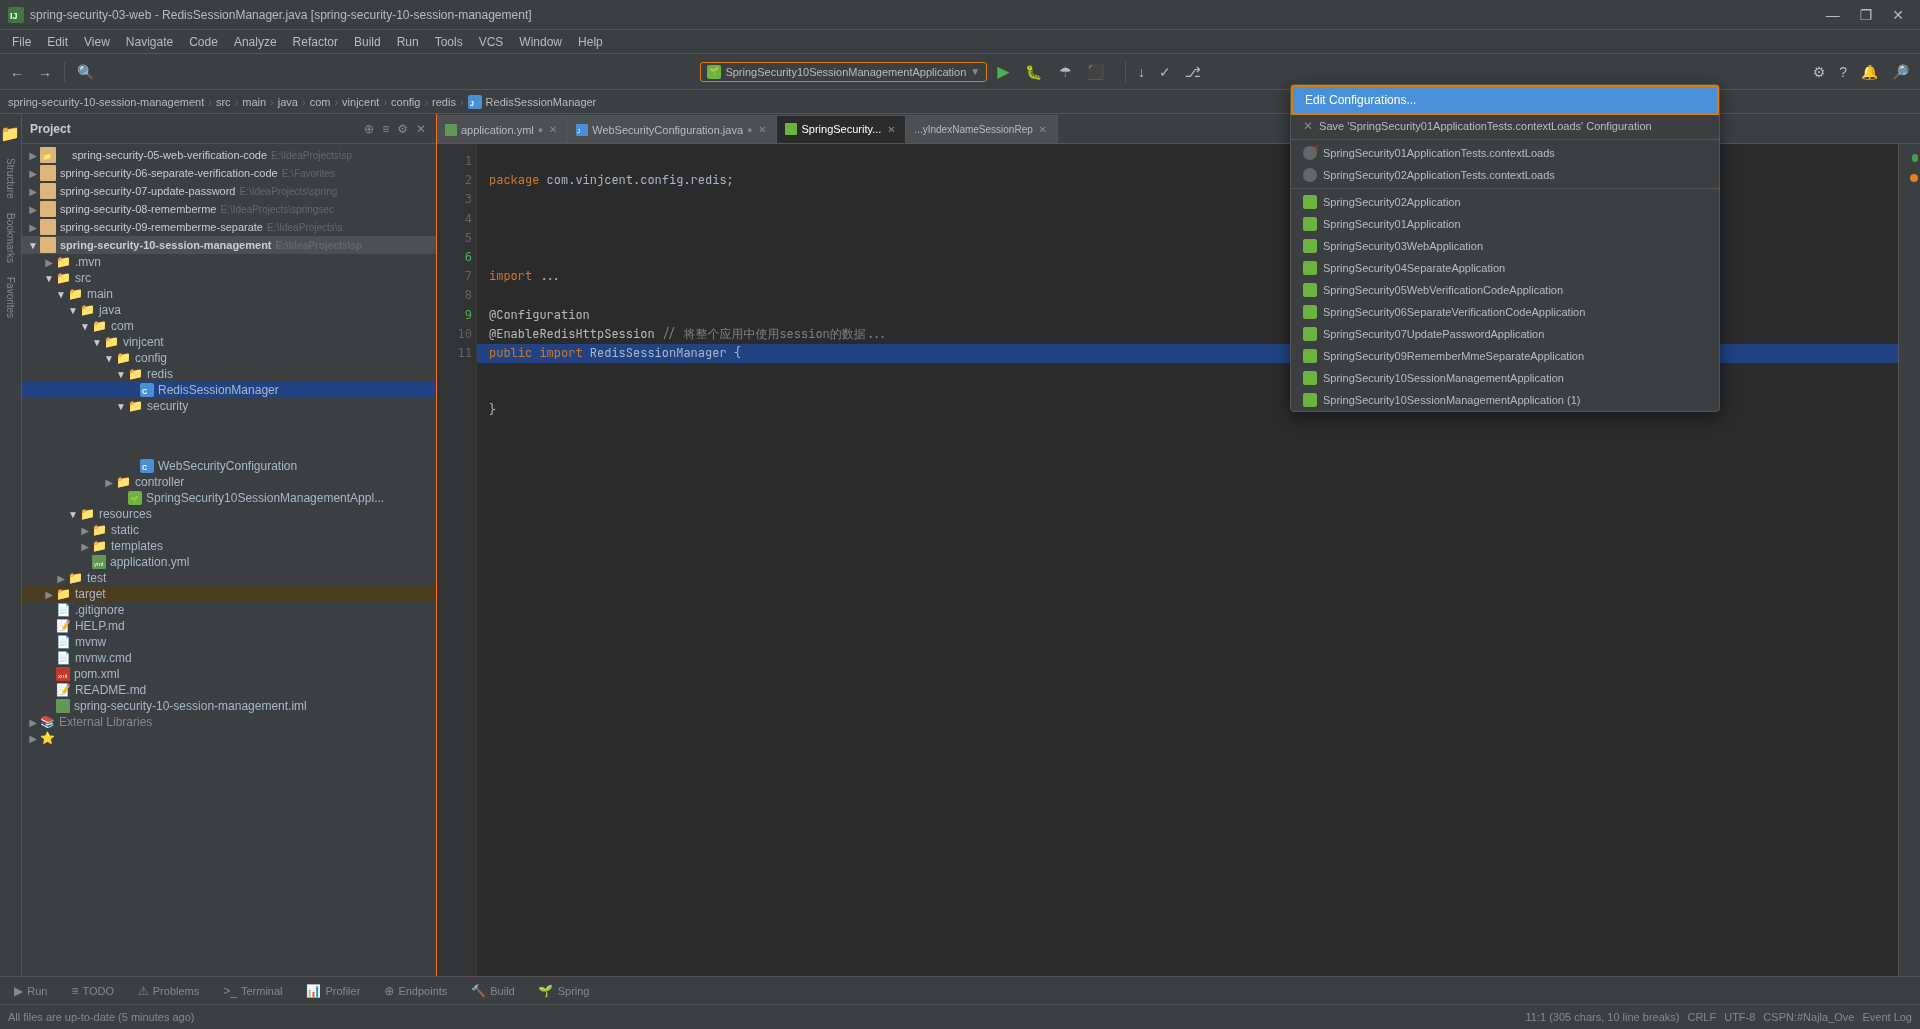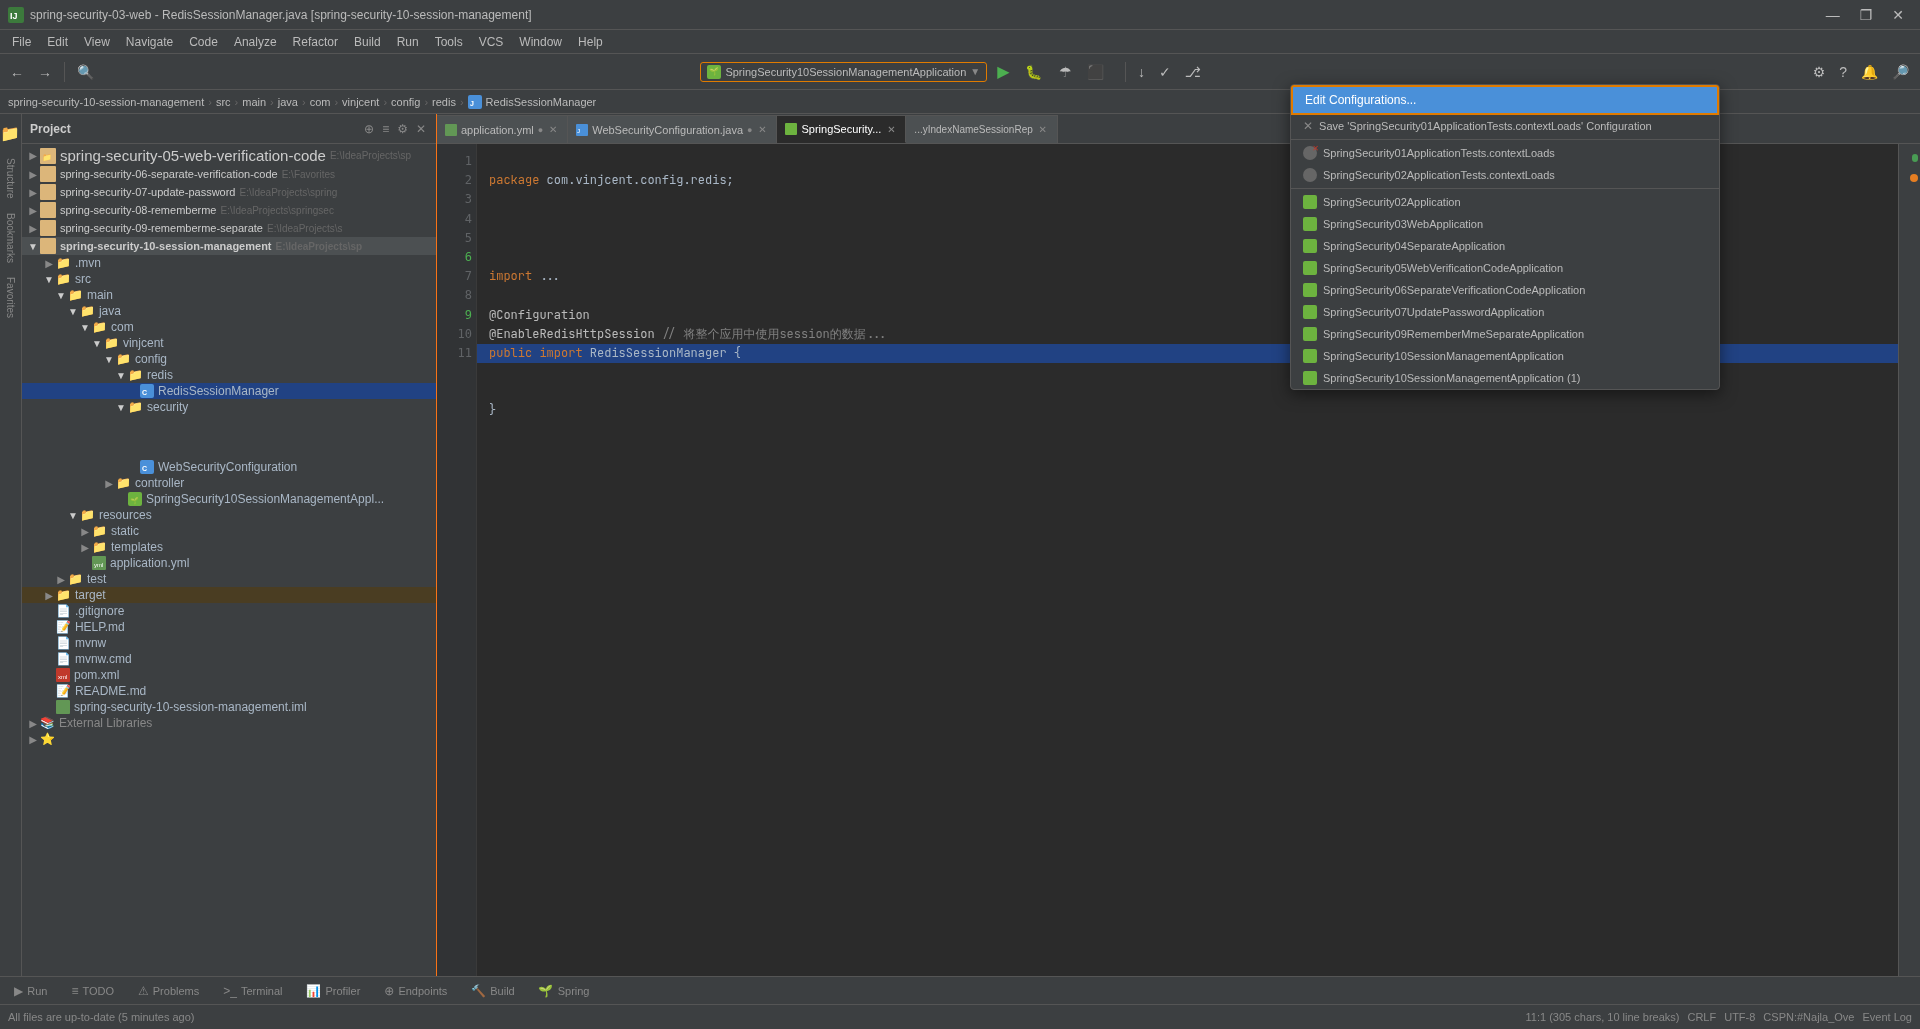--- a/index.html
+++ b/index.html
@@ -485,20 +485,24 @@
       <span>SpringSecurity01ApplicationTests.contextLoads</span>
     </div>
     <div class="dropdown-item">
       <div class="dropdown-item-icon icon-gray"></div>
       <span>SpringSecurity02ApplicationTests.contextLoads</span>
     </div>
     <div class="dropdown-divider"></div>
     <div class="dropdown-item">
       <div class="dropdown-item-icon icon-green" style="background:#6db33f;border-radius:2px;"></div>
       <span>SpringSecurity02Application</span>
+    </div>
+    <div class="dropdown-item">
+      <div class="dropdown-item-icon icon-green" style="background:#6db33f;border-radius:2px;"></div>
+      <span>SpringSecurity01Application</span>
     </div>
     <div class="dropdown-item">
       <div class="dropdown-item-icon" style="background:#6db33f;border-radius:2px;width:14px;height:14px;"></div>
       <span>SpringSecurity03WebApplication</span>
     </div>
     <div class="dropdown-item">
       <div class="dropdown-item-icon" style="background:#6db33f;border-radius:2px;width:14px;height:14px;"></div>
       <span>SpringSecurity04SeparateApplication</span>
     </div>
     <div class="dropdown-item">
@@ -574,21 +578,21 @@
       </div>
     </div>
     <div id="sidebar-tree">
 
       <div class="tree-item" style="padding-left:4px;">
         <span class="tree-arrow">▶</span>
         <svg width="16" height="16" viewBox="0 0 16 16" style="margin-right:4px;flex-shrink:0;">
             <rect width="16" height="16" fill="#dcb67a" rx="1"></rect>
             <text x="2" y="12" fill="white" font-size="8">📁</text>
           </svg>
-        <span style="color:#ccc;font-size:15px;">spring-security-05-web-verification-code</span>
+        <span style="color:#ccc;font-size:11px;margin-left:12px;">spring-security-05-web-verification-code</span>
         <span style="color:#666;font-size:10px;margin-left:4px;">E:\IdeaProjects\sp</span>
       </div>
 
       <div class="tree-item" style="padding-left:4px;">
         <span class="tree-arrow">▶</span>
         <svg width="16" height="16" viewBox="0 0 16 16" style="margin-right:4px;flex-shrink:0;">
             <rect width="16" height="16" fill="#dcb67a" rx="1"></rect>
           </svg>
         <span style="color:#ccc;font-size:11px;">spring-security-06-separate-verification-code</span>
         <span style="color:#666;font-size:10px;margin-left:4px;">E:\Favorites</span>

